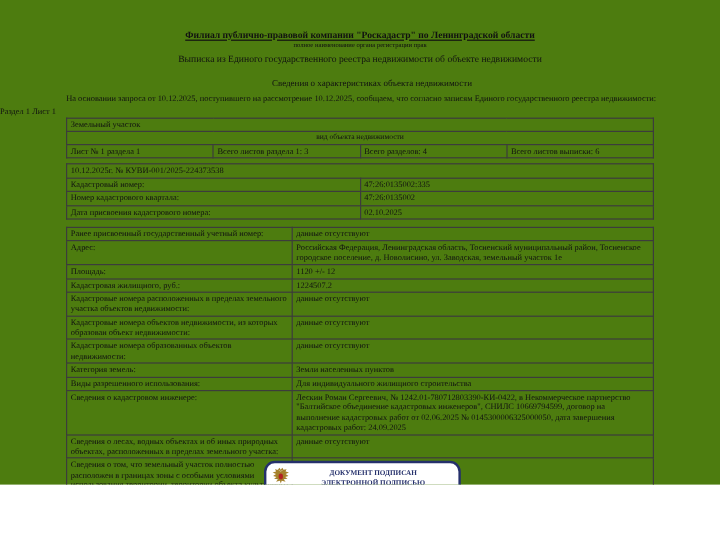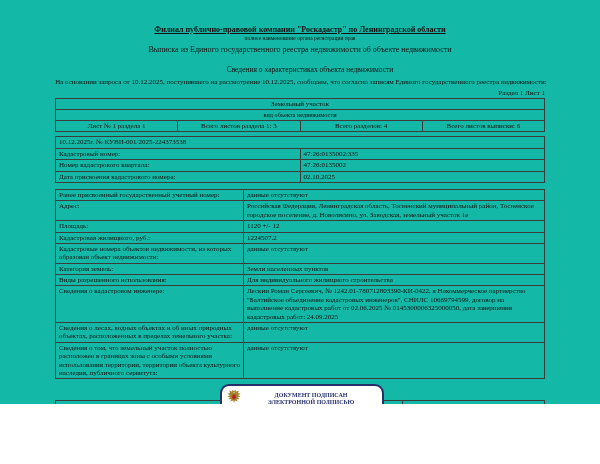--- a/index.html
+++ b/index.html
@@ -1,37 +1,37 @@
 <!DOCTYPE html>
 <html><head>
 <meta charset="utf-8">
 <style>
   html,body { margin:0; padding:0; background:#ffffff; }
   .page {
-    position:relative; width:600px; height:404px; background:#14b8a6;
+    position:relative; width:600px; height:404px; background:#4d7c0f;
     font-family:"Liberation Serif","DejaVu Serif",serif; color:#111;
     overflow:hidden;
   }
   .hdr { text-align:center; padding-top:25px; }
   .org { font-size:8px; font-weight:bold; text-decoration:underline; line-height:1.2; }
   .org-cap { font-size:5.5px; line-height:1.3; }
   .doc-title { font-size:8px; margin-top:3px; line-height:1.2; }
   .section-title { font-size:7.5px; text-align:center; margin-top:11px;padding-left:20px; }
   .basis { font-size:7px; text-align:center; margin:4px 14px 0 16px; line-height:1.25; }
-  .sheet-line { font-size:7px; text-align:right; margin:2px 55px 1px 0; }
+  .sheet-line { font-size:7px; margin:2px 55px 1px 0; }
 
   table.tbl {
     margin-left:55px; width:490px; border-collapse:collapse; table-layout:fixed;
     font-size:7px; line-height:1.2;
   }
   table.tbl td {
     border:1px solid #3c3c3c; padding:1px 3px; vertical-align:top;
     overflow:hidden; word-wrap:break-word;
   }
-  td.c { text-align:center; }
+  td.c { }
   td.cap { text-align:center; font-size:6.3px; padding-top:0; }
   .col-label { width:37%; }
   .t2 { margin-top:4px;padding-left:24px; }
   .t3 { margin-top:6px; }
 
   table.sig {
     margin-left:55px; margin-top:21px; width:490px; border-collapse:collapse;
     table-layout:fixed; font-size:6.5px;
   }
   table.sig td { border:1px solid #3c3c3c; padding:1px 2px; text-align:center; vertical-align:middle; }
@@ -111,21 +111,29 @@
     </tr>
     <tr>
       <td class="col-label">Площадь:</td>
       <td>1120 +/- 12</td>
     </tr>
     <tr>
       <td class="col-label">Кадастровая жилищного, руб.:</td>
       <td>1224507.2</td>
     </tr>
     <tr>
+      <td class="col-label">Кадастровые номера расположенных в пределах земельного участка объектов недвижимости:</td>
+      <td>данные отсутствуют</td>
+    </tr>
+    <tr>
       <td class="col-label">Кадастровые номера объектов недвижимости, из которых образован объект недвижимости:</td>
+      <td>данные отсутствуют</td>
+    </tr>
+    <tr>
+      <td class="col-label">Кадастровые номера образованных объектов недвижимости:</td>
       <td>данные отсутствуют</td>
     </tr>
     <tr>
       <td class="col-label">Категория земель:</td>
       <td>Земли населенных пунктов</td>
     </tr>
     <tr>
       <td class="col-label">Виды разрешенного использования:</td>
       <td>Для индивидуального жилищного строительства</td>
     </tr>

